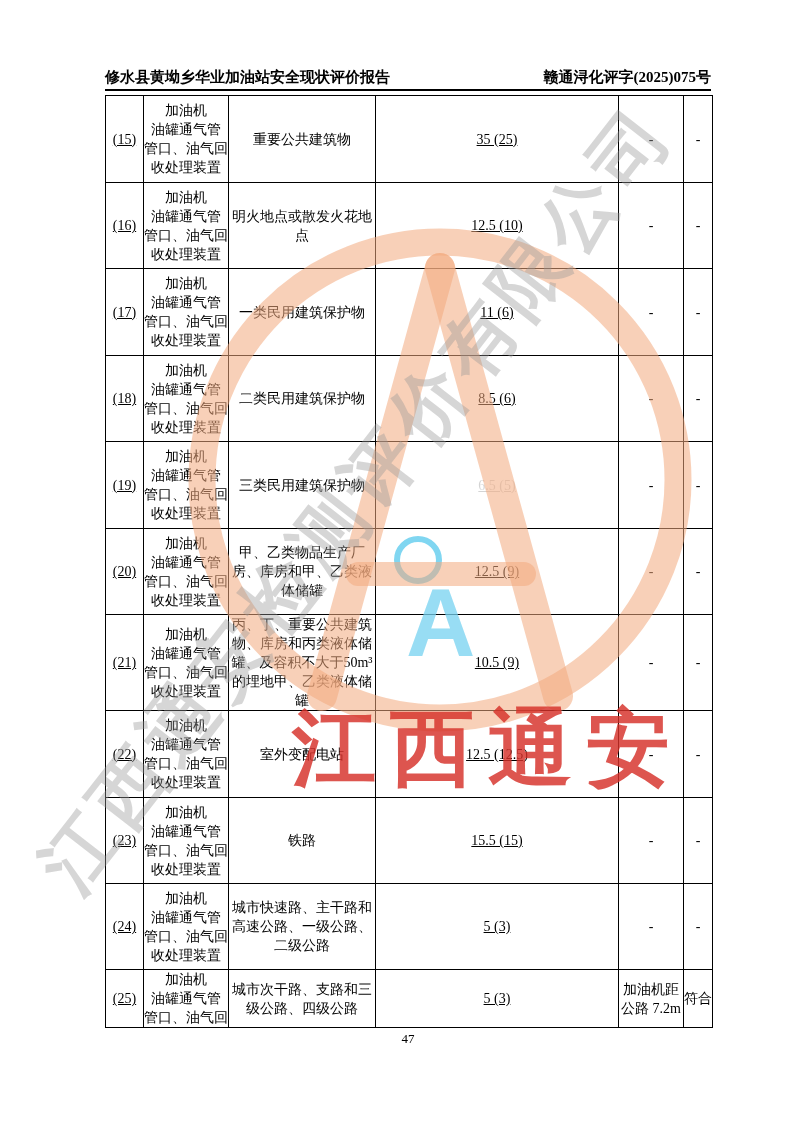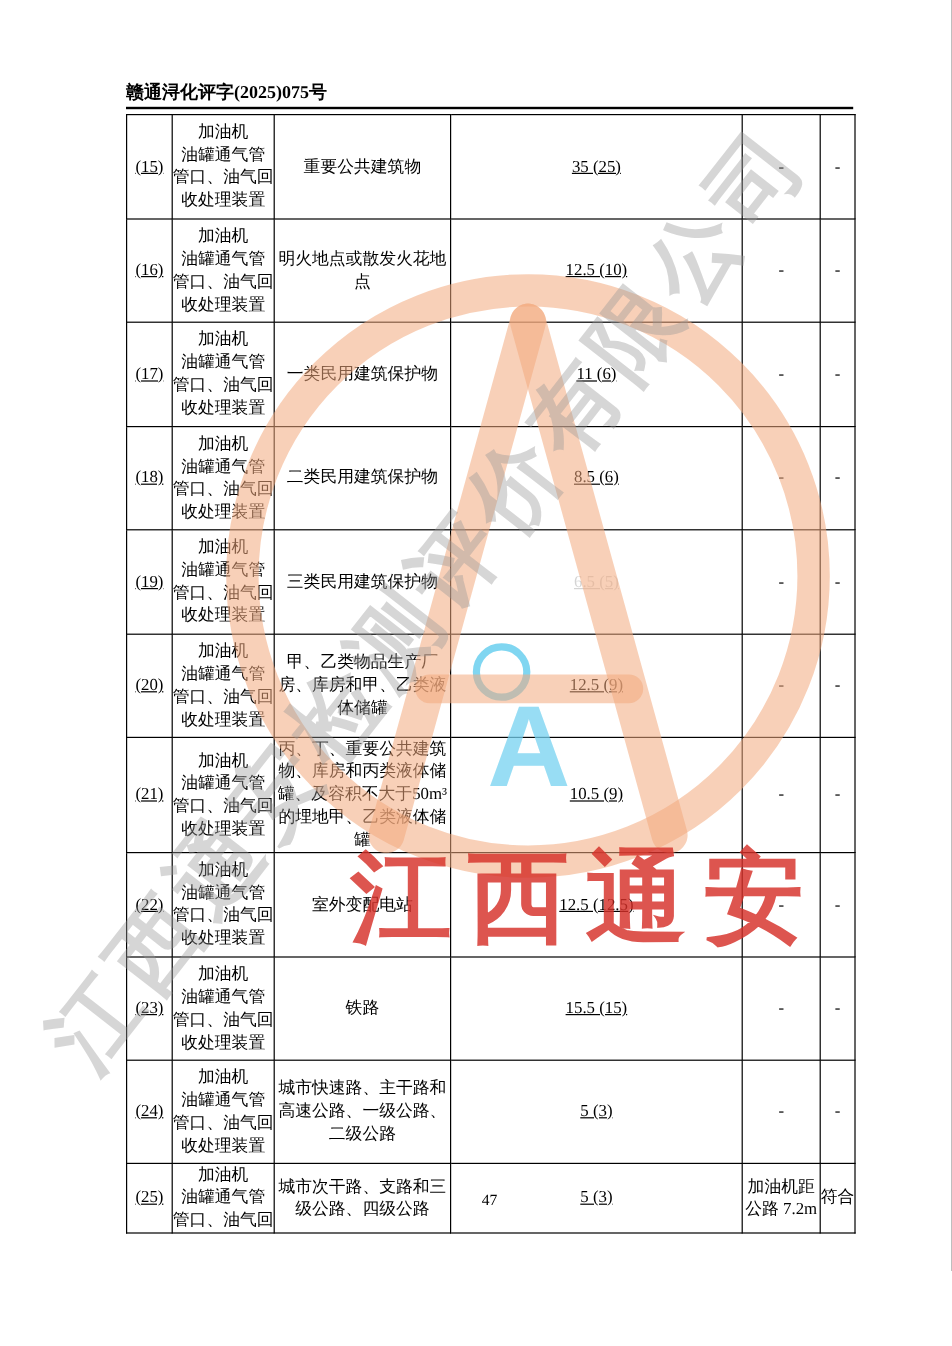--- a/index.html
+++ b/index.html
@@ -18,40 +18,41 @@
   table.spacing td{border:1px solid #000;text-align:center;vertical-align:middle;
     padding:0;font-size:14px;line-height:19px;overflow:hidden;}
   td.c-no{font-size:14px;text-decoration:underline;}
   td.c-item{font-size:13.5px;line-height:20px;}
   td.c-target{font-size:12px;line-height:18px;padding:0 2px;}
   td.c-dist{font-size:14px;text-decoration:underline;}
   td.c-meas{font-size:12.5px;line-height:17px;padding:0 1px;}
   td.c-con{font-size:13px;}
   td.obscured{color:rgba(60,60,60,0.22);} 
   
-  .footer{position:absolute;left:105px;top:992px;width:606px;text-align:center;font-size:13px;}
+  .footer{position:absolute;left:105px;top:1031px;width:606px;text-align:center;font-size:13px;}
   
   .wm{position:absolute;pointer-events:none;}
   .wm-logo{left:0;top:0;z-index:5;}
   .wm-gray{left:58px;top:832px;z-index:5;font-size:74px;font-weight:bold;
     letter-spacing:7px;white-space:nowrap;color:rgba(152,152,152,0.40);
     transform:rotate(-52deg);transform-origin:0 50%;}
   .wm-red{left:292px;top:692px;z-index:6;font-size:84px;font-weight:bold;
     letter-spacing:14px;white-space:nowrap;color:rgba(214,48,40,0.82);}
   .wm-cyan-ring{left:394px;top:536px;z-index:4;width:36px;height:36px;
     border:6px solid rgba(86,200,236,0.75);border-radius:50%;}
   .wm-cyan-a{left:406px;top:568px;z-index:4;font-size:96px;font-weight:bold;
     font-family:"Liberation Sans","DejaVu Sans",sans-serif;color:rgba(118,210,240,0.75);}
 </style>
 </head>
 <body>
 
 <div class="page">
 
   <div class="header">
+    <span>修水县黄坳乡华业加油站安全现状评价报告</span>
     <span>赣通浔化评字(2025)075号</span>
   </div>
   <div class="header-rule"></div>
 
   <table class="spacing">
     <colgroup>
       <col style="width:38px">
         <col style="width:85px">
         <col style="width:147px">
       <col style="width:243px">

